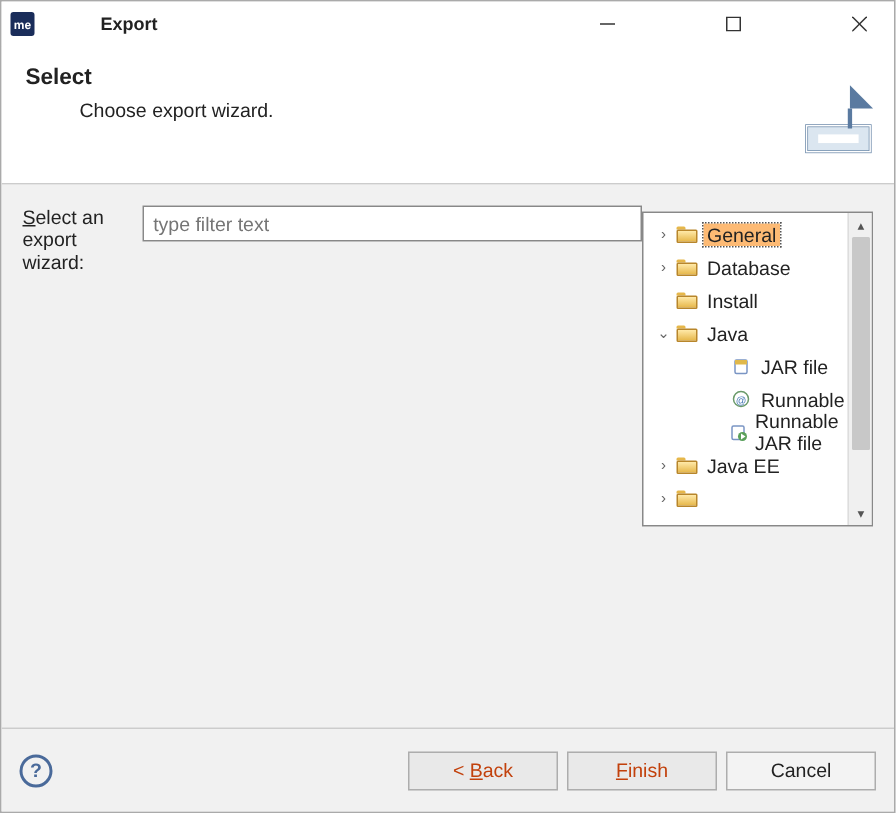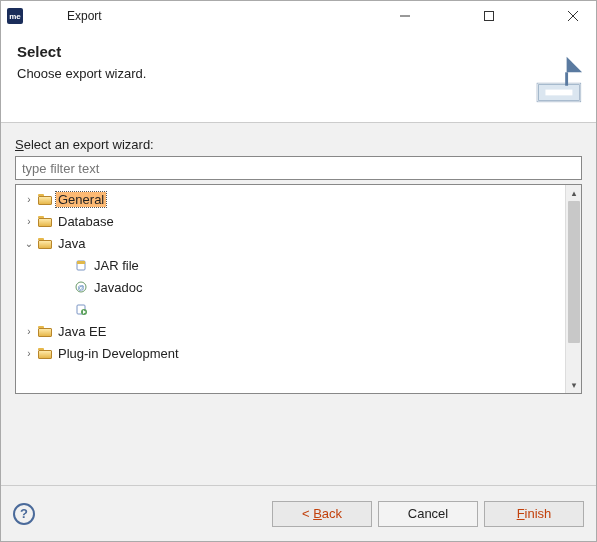--- a/index.html
+++ b/index.html
@@ -1,33 +1,33 @@
 <!DOCTYPE html>
 <html><head>
 <meta charset="utf-8">
 <style>
 * { box-sizing: border-box; margin: 0; padding: 0; font-family: "Segoe UI", Tahoma, sans-serif; }
 body { width: 597px; height: 542px; background: #fff; border: 1px solid #aaa; display: flex; flex-direction: column; font-size: 13px; color: #222; }
 
 
 .titlebar { height: 30px; display: flex; align-items: center; padding: 0 0 0 6px; background: #fff; gap: 38px; }
 .titlebar .app-icon { width: 16px; height: 16px; background: #1a2d5a; color: #fff; font-size: 8px; display: flex; align-items: center; justify-content: center; border-radius: 2px; font-weight: bold; }
-.titlebar .title { margin-left: 6px; font-size: 12px; }
+.titlebar .title { margin-left: 6px; font-size: 12px; font-weight: bold; }
 .titlebar .spacer { flex: 1; }
 .titlebar .winbtn { width: 46px; height: 30px; display: flex; align-items: center; justify-content: center; color: #333; }
 .titlebar .winbtn.min svg, .titlebar .winbtn.max svg, .titlebar .winbtn.close svg { width: 10px; height: 10px; }
 
 
 .header { padding: 12px 32px 14px 16px; background: #fff; position: relative; border-bottom: 1px solid #ccc; min-height: 92px; }
 .header h1 { font-size: 15px; font-weight: 600; margin-bottom: 6px; }
-.header p { font-size: 13px; color: #222; }
+.header p { font-size: 13px; color: #222; margin-left: 36px; }
 .export-graphic { position: absolute; right: 10px; top: 22px; width: 58px; height: 52px; }
 
 
-.body { flex: 1; background: #f1f1f1; padding: 14px 14px 0 14px; display: flex; flex-direction: column; }
+.body { flex: 1; background: #f1f1f1; padding: 14px 14px 0 14px; display: flex; flex-direction: row; }
 .body-label { font-size: 13px; margin-bottom: 4px; }
 .filter-input { width: 100%; height: 24px; border: 1px solid #888; padding: 2px 6px; font-size: 13px; color: #14532d; background: #fff; outline: none; }
 .tree-wrap { margin-top: 4px; border: 1px solid #888; background: #fff; height: 210px; position: relative; display: flex; }
 .tree { flex: 1; overflow: hidden; padding: 3px 0; }
 .scrollbar { width: 16px; background: #f0f0f0; position: relative; border-left: 1px solid #ddd; }
 .scrollbar .arrow { position: absolute; left: 0; width: 16px; height: 16px; display: flex; align-items: center; justify-content: center; font-size: 9px; color: #555; }
 .scrollbar .arrow.up { top: 0; }
 .scrollbar .arrow.down { bottom: 0; }
 .scrollbar .thumb { position: absolute; top: 16px; bottom: 50px; left: 2px; width: 12px; background: #c8c8c8; border-radius: 1px; }
 
@@ -104,20 +104,27 @@
           <span class="label">General</span>
         </div>
         <div class="tree-row">
           <div class="exp">›</div>
           <div class="ic">
             <div class="folder-icon"></div>
           </div>
           <span class="label">Database</span>
         </div>
         <div class="tree-row">
+          <div class="exp"></div>
+          <div class="ic">
+            <div class="folder-icon"></div>
+          </div>
+          <span class="label">Install</span>
+        </div>
+        <div class="tree-row">
           <div class="exp">⌄</div>
           <div class="ic">
             <div class="folder-icon"></div>
           </div>
           <span class="label">Java</span>
         </div>
         <div class="tree-row child">
           <div class="exp"></div>
           <div class="ic">
             <div class="file-icon">
@@ -132,62 +139,62 @@
         <div class="tree-row child">
           <div class="exp"></div>
           <div class="ic">
             <div class="file-icon">
               <svg width="14" height="14" viewBox="0 0 14 14">
                 <circle cx="7" cy="7" r="5" fill="#fff" stroke="#6a9a6a"></circle>
                 <text x="7" y="10" font-size="7" text-anchor="middle" fill="#4a7ab5">@</text>
               </svg>
             </div>
           </div>
-          <span class="label">Javadoc</span>
+          <span class="label">Runnable</span>
         </div>
         <div class="tree-row child">
           <div class="exp"></div>
           <div class="ic">
             <div class="file-icon">
               <svg width="14" height="14" viewBox="0 0 14 14">
                 <rect x="3" y="3" width="8" height="9" rx="1" fill="#fff" stroke="#7a95c4"></rect>
                 <circle cx="10" cy="10" r="3" fill="#5aa05a"></circle>
                 <polygon points="9,8 12,10 9,12" fill="#fff"></polygon>
               </svg>
             </div>
           </div>
+          <span class="label">Runnable JAR file</span>
         </div>
         <div class="tree-row">
           <div class="exp">›</div>
           <div class="ic">
             <div class="folder-icon"></div>
           </div>
           <span class="label">Java EE</span>
         </div>
         <div class="tree-row">
           <div class="exp">›</div>
           <div class="ic">
             <div class="folder-icon"></div>
           </div>
-          <span class="label">Plug-in Development</span>
         </div>
       </div>
     <div class="scrollbar">
       <div class="arrow up">▴</div>
       <div class="thumb"></div>
       <div class="arrow down">▾</div>
     </div>
   </div>
 </div>
 
 <div class="buttonbar">
   <div class="helpbtn">?</div>
   <div class="spacer"></div>
   <button class="wiz-btn disabled">
       <span>&lt; <u>B</u>ack</span>
     </button>
+  <button class="wiz-btn disabled">
+      <span><u>F</u>inish</span>
+    </button>
   <button class="wiz-btn">
       <span>Cancel</span>
     </button>
-  <button class="wiz-btn disabled">
-      <span><u>F</u>inish</span>
-    </button>
 </div>
 
 </body></html>

